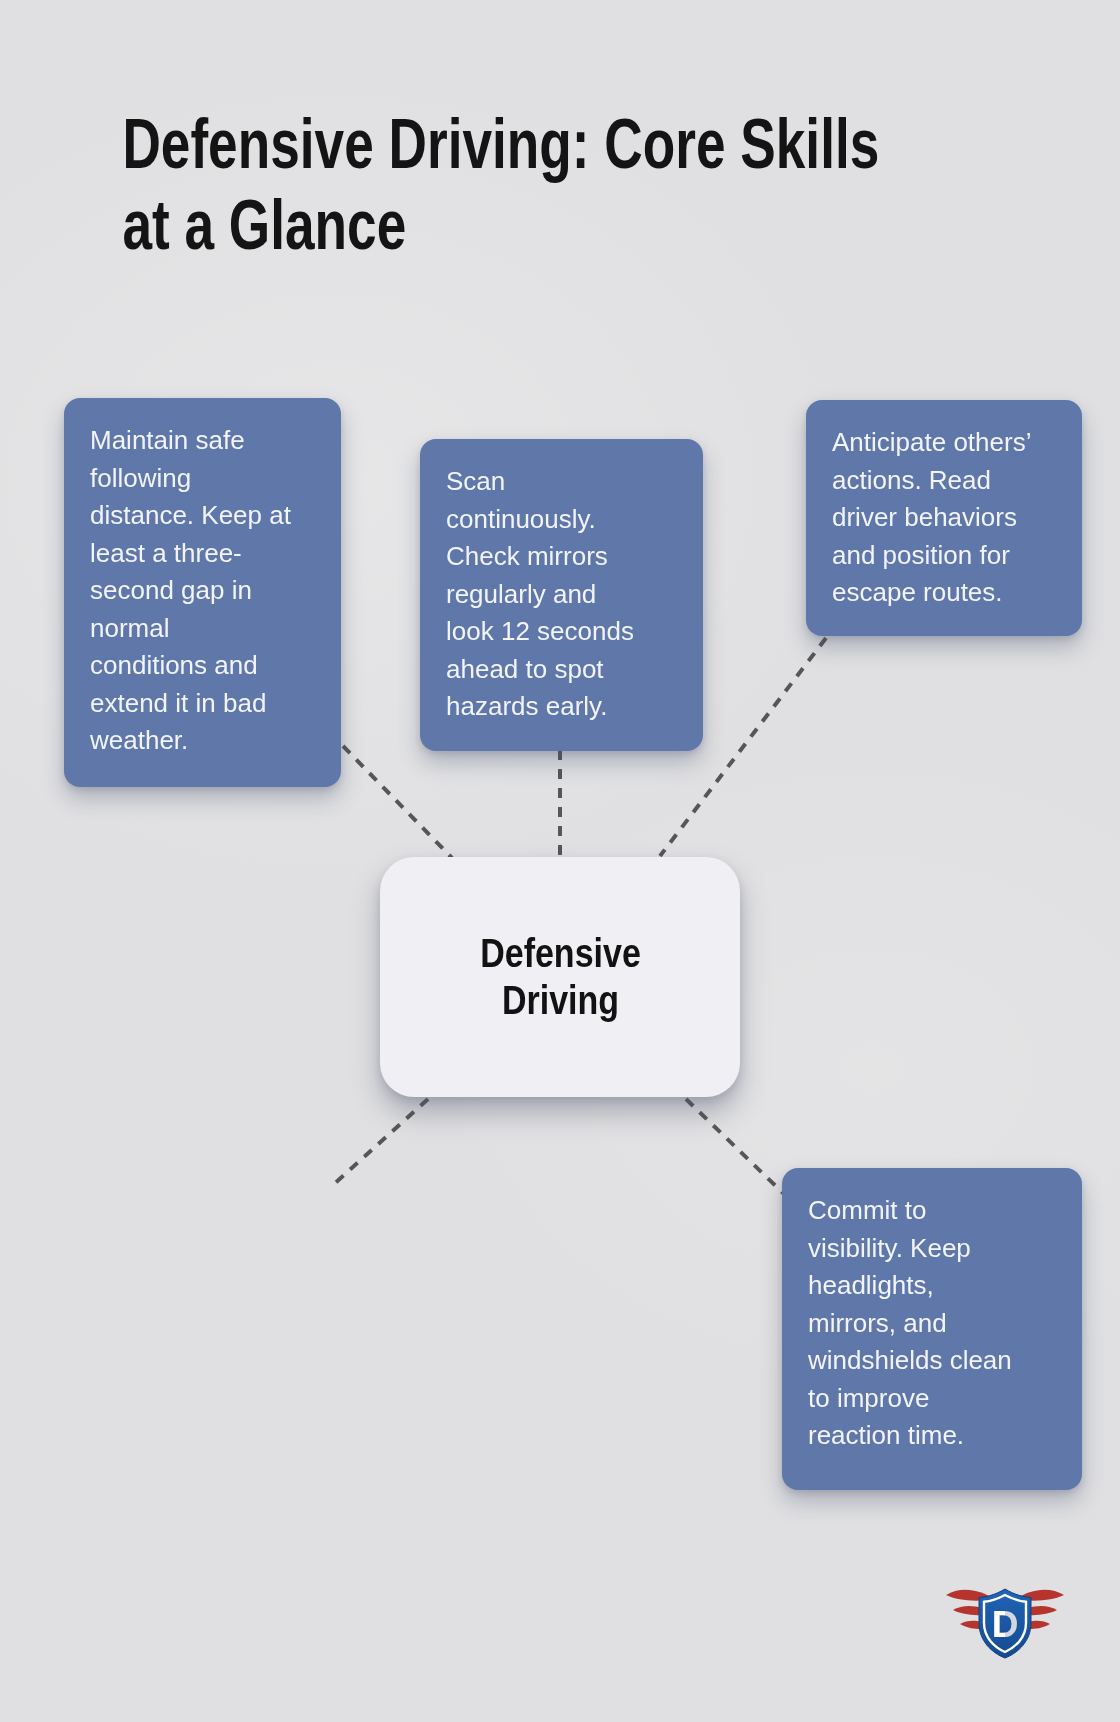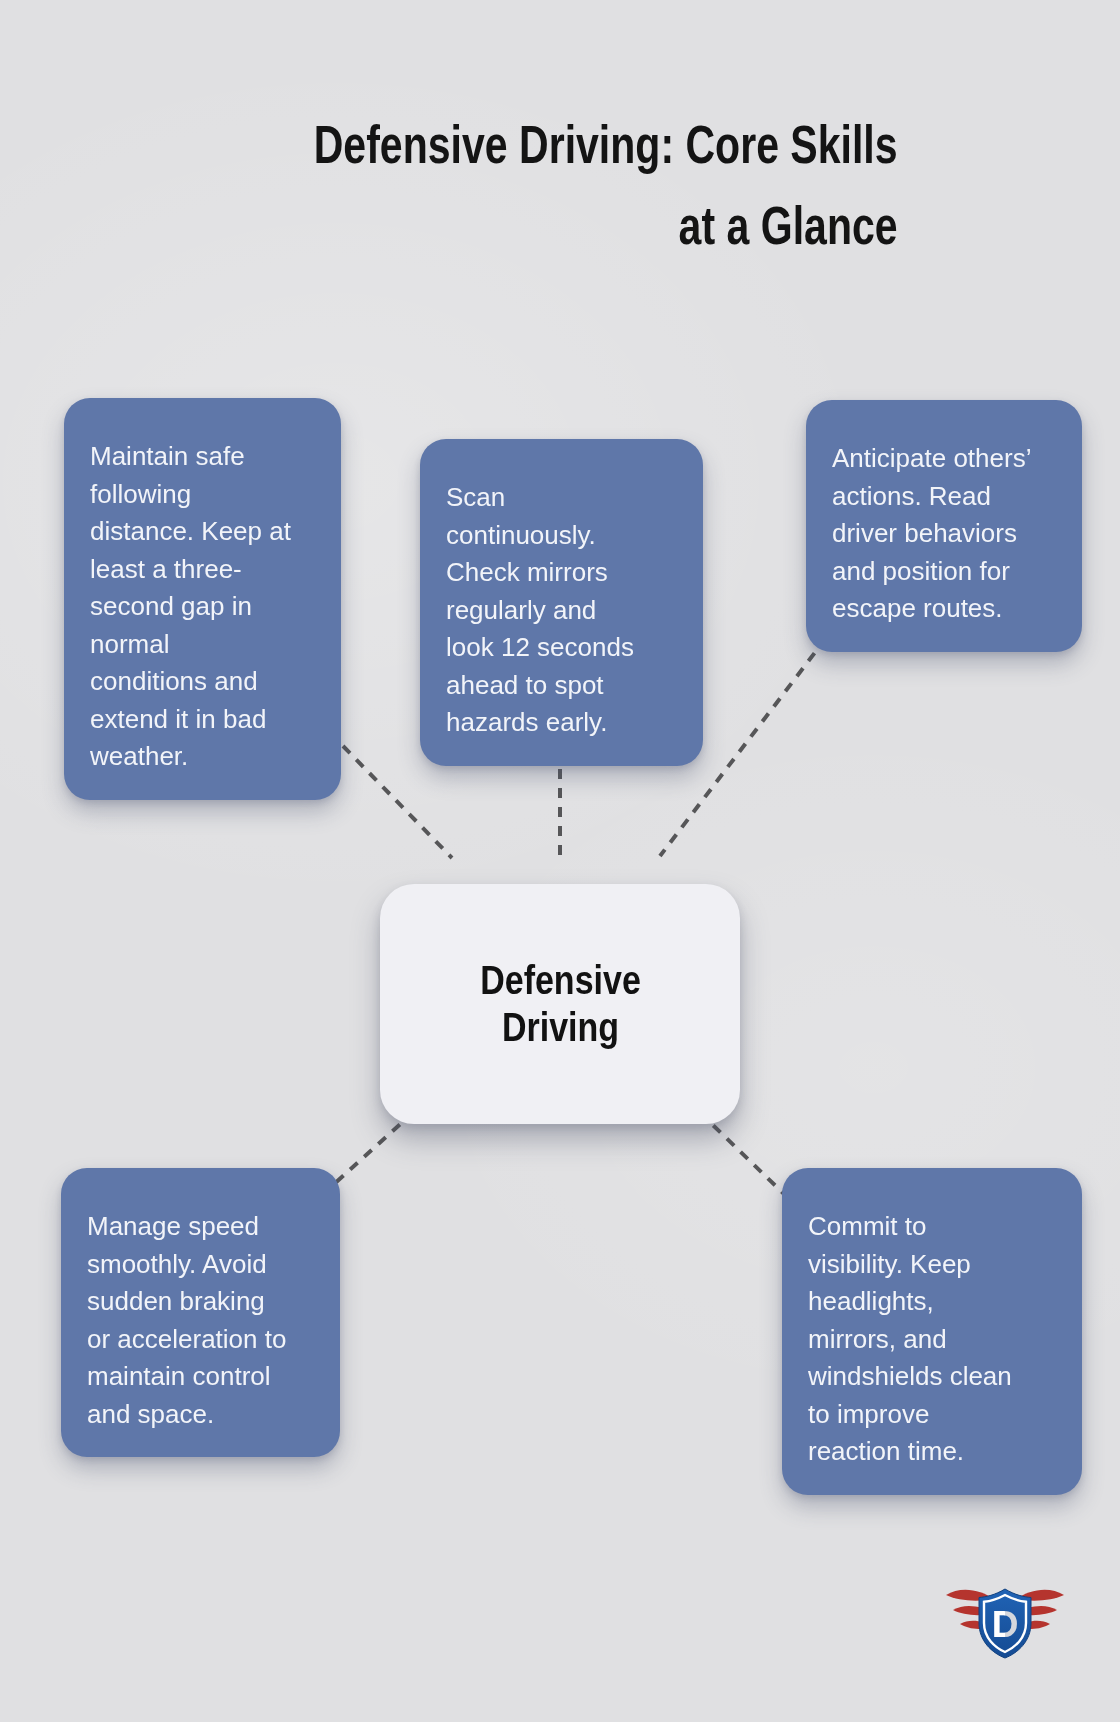--- a/index.html
+++ b/index.html
@@ -11,48 +11,48 @@
   }
   #canvas{
     position:absolute;left:0;top:0;width:1120px;height:1722px;
     background:
       radial-gradient(900px 700px at 30% 28%, rgba(255,255,255,0.20), rgba(255,255,255,0) 62%),
       radial-gradient(800px 600px at 78% 62%, rgba(255,255,255,0.12), rgba(255,255,255,0) 60%),
       #e0e0e2;
   }
   .title{
     position:absolute;left:0;top:104px;width:1020px;
-    text-align:right;color:#141414;
-    font-weight:bold;font-size:54px;line-height:81px;
+    text-align:left;color:#141414;
+    font-weight:bold;font-size:70px;line-height:81px;
   }
   .title .tline{
     transform:scaleX(0.76);
     transform-origin:50% 50%;
     white-space:nowrap;
   }
   .node{
     position:absolute;
     background:#5f77a9;
-    border-radius:26px;
+    border-radius:16px;
     box-sizing:border-box;
-    padding:40px 26px 24px 26px;
+    padding:24px 26px 24px 26px;
     box-shadow:0 12px 22px rgba(70,80,110,0.32), 0 3px 6px rgba(70,80,110,0.18);
   }
   .node .node-text{
     color:#f2f4f9;
     font-size:26px;line-height:37.5px;
     white-space:pre-line;
   }
   #node-tl{left:64px; top:398px; width:277px;min-height:389px;}
   #node-tc{left:420px;top:400px; width:283px;min-height:312px;margin-top:39px;}
   #node-tr{left:782px;top:400px; width:276px;min-height:235px;margin-left:24px;}
   #node-bl{left:61px; top:1168px;width:279px;min-height:275px;}
   #node-br{left:782px;top:1168px;width:300px;min-height:322px;}
   #center-node{
-    position:absolute;left:380px;top:884px;width:360px;height:240px;
+    position:absolute;left:380px;top:857px;width:360px;height:240px;
     background:#f0f0f4;border-radius:34px;
     box-shadow:0 16px 28px rgba(80,85,105,0.38), 0 4px 8px rgba(80,85,105,0.18);
     display:flex;align-items:center;justify-content:center;
   }
   #center-node .center-label{
     color:#121212;font-weight:bold;
     font-size:40px;line-height:47px;
     text-align:center;white-space:pre-line;
     transform:scaleX(0.85);transform-origin:50% 50%;
   }
@@ -103,28 +103,20 @@
   </div>
 
   <div class="node" id="node-tr">
     <div class="node-text">Anticipate others’
 actions. Read
 driver behaviors
 and position for
 escape routes.</div>
   </div>
 
-  <div class="node" id="node-bl">
-    <div class="node-text">Manage speed
-smoothly. Avoid
-sudden braking
-or acceleration to
-maintain control
-and space.</div>
-  </div>
 
   <div class="node" id="node-br">
     <div class="node-text">Commit to
 visibility. Keep
 headlights,
 mirrors, and
 windshields clean
 to improve
 reaction time.</div>
   </div>

